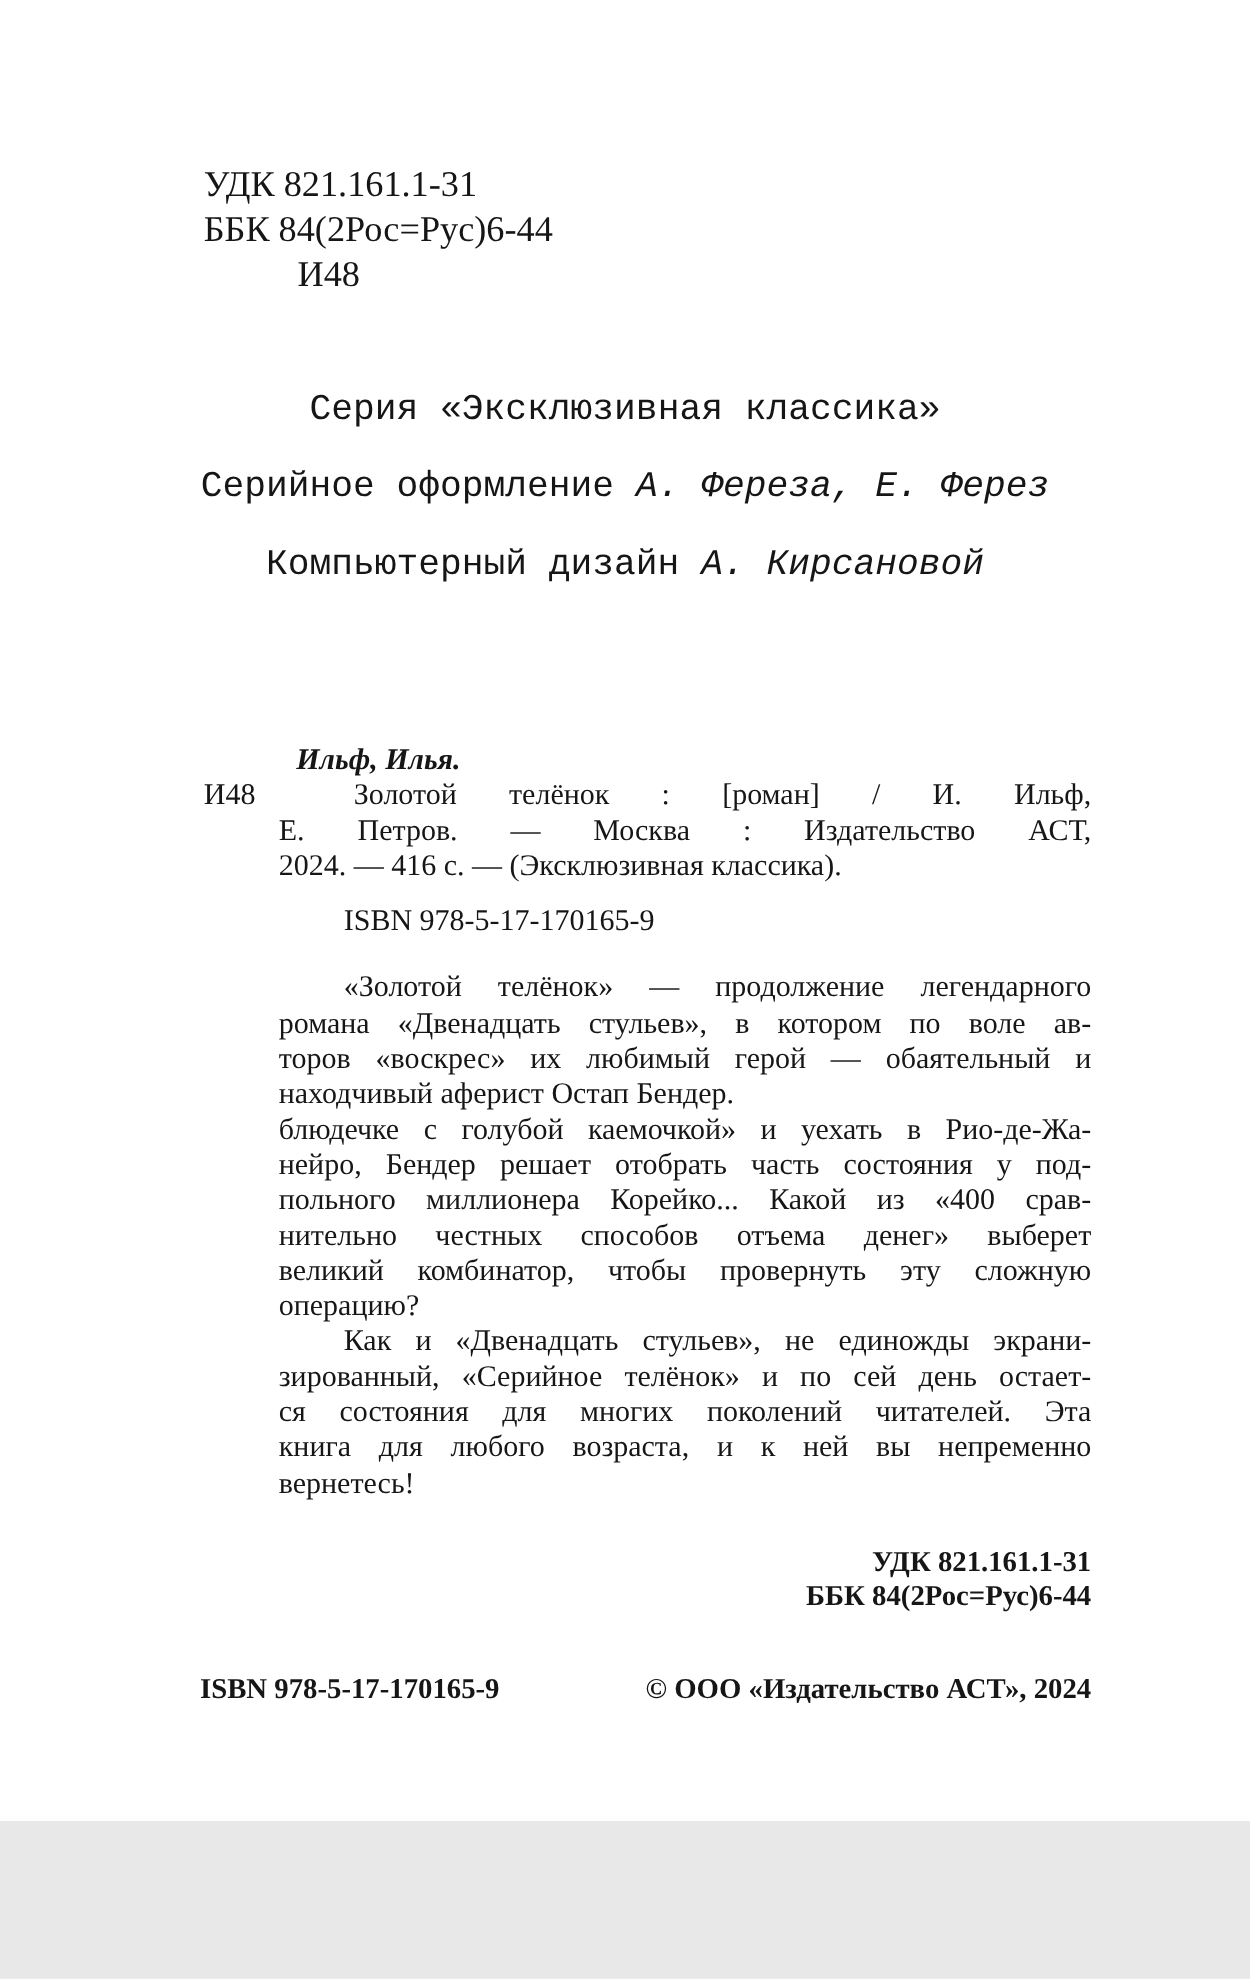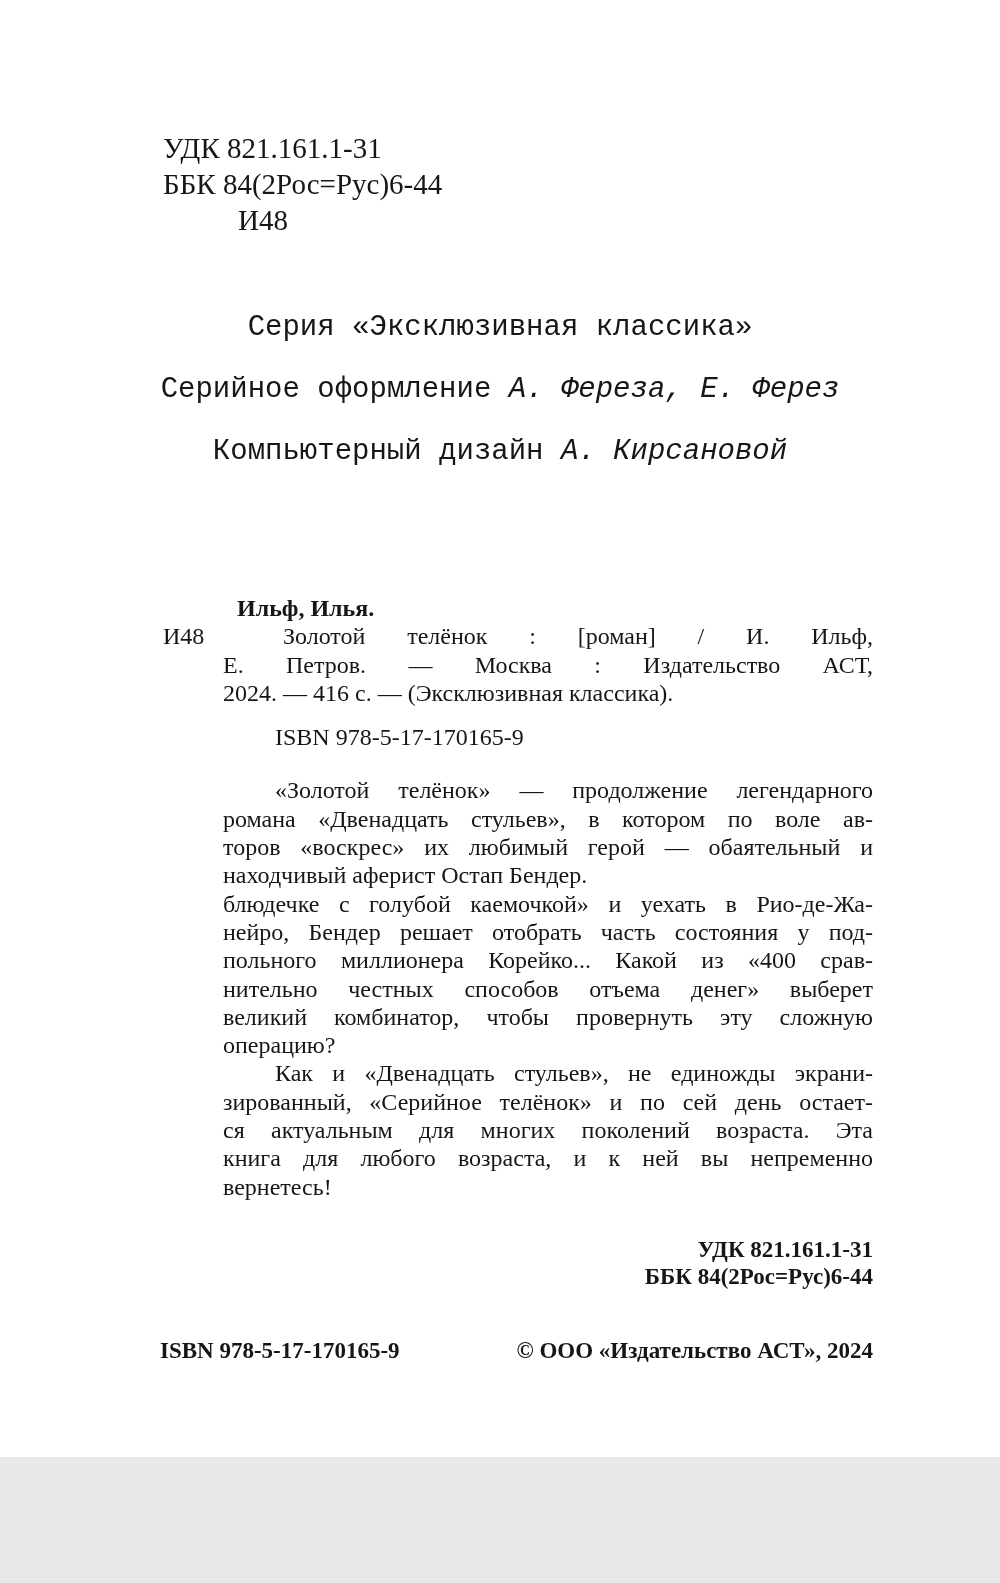--- a/index.html
+++ b/index.html
@@ -18,21 +18,21 @@
     font-size:29px;line-height:36px;white-space:nowrap;
   }
   .top-codes .indent{padding-left:75px;}
   
   .series{
     position:absolute;left:0;top:310px;width:1000px;
     text-align:center;font-size:29px;line-height:36px;font-family:Liberation Mono, monospace;
   }
   .series .srow{margin-bottom:26px;white-space:nowrap;}
   .it{font-style:italic;}
-  .b{font-weight:bold;}
+  .b{font-weight:bold;font-style:italic;}
   
   .body-col{
     position:absolute;left:223px;top:594px;width:650px;
     font-size:24px;line-height:28.3px;
   }
   .margin-code{
     position:absolute;left:163px;top:622px;
     font-size:24px;line-height:28.3px;
   }
   .jl{text-align:justify;text-align-last:justify;}
@@ -92,21 +92,21 @@
       <div class="jl">нейро, Бендер решает отобрать часть состояния у под-</div>
       <div class="jl">польного миллионера Корейко... Какой из «400 срав-</div>
       <div class="jl">нительно честных способов отъема денег» выберет</div>
       <div class="jl">великий комбинатор, чтобы провернуть эту сложную</div>
       <div class="ll">операцию?</div>
     </div>
 
     <div>
       <div class="jl ind-par">Как и «Двенадцать стульев», не единожды экрани-</div>
       <div class="jl">зированный, «Серийное телёнок» и по сей день остает-</div>
-      <div class="jl">ся актуальным для многих поколений возраста. Эта</div>
+      <div class="jl">ся состояния для многих поколений читателей. Эта</div>
       <div class="jl">книга для любого возраста, и к ней вы непременно</div>
       <div class="ll">вернетесь!</div>
     </div>
   </div>
 
   <div class="bottom-codes">
     <div>УДК 821.161.1-31</div>
     <div>ББК 84(2Рос=Рус)6-44</div>
   </div>
 

